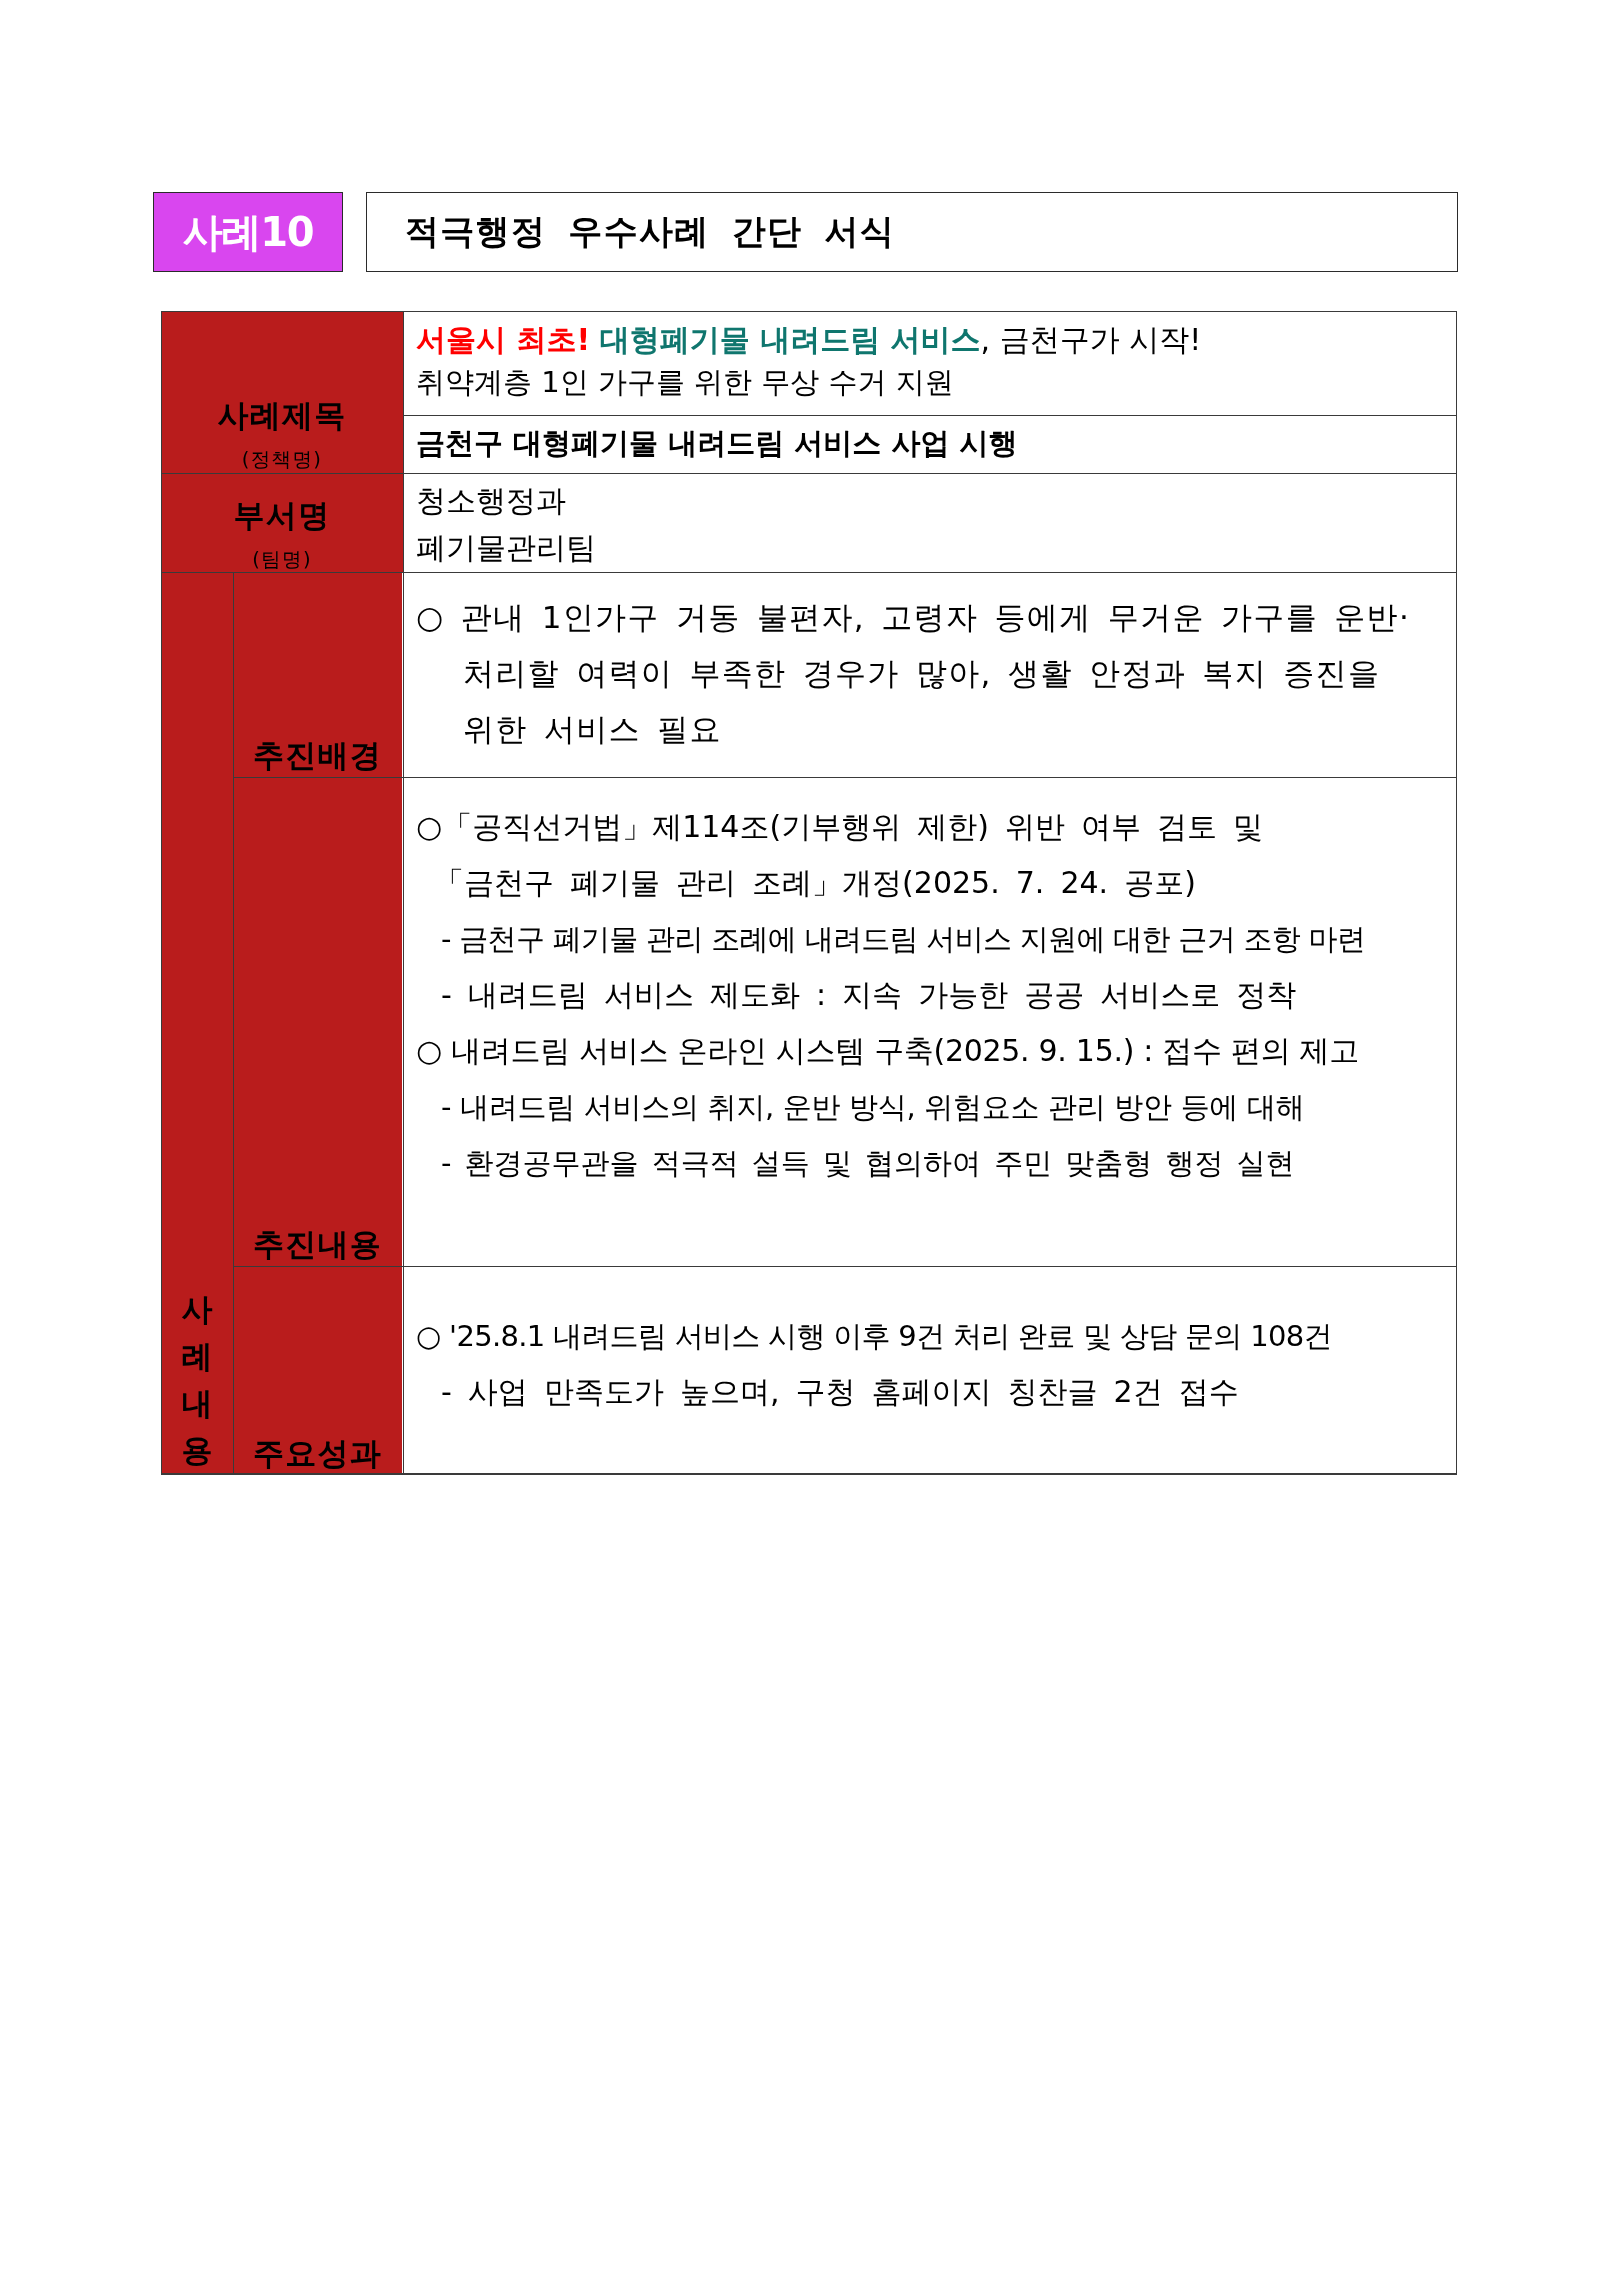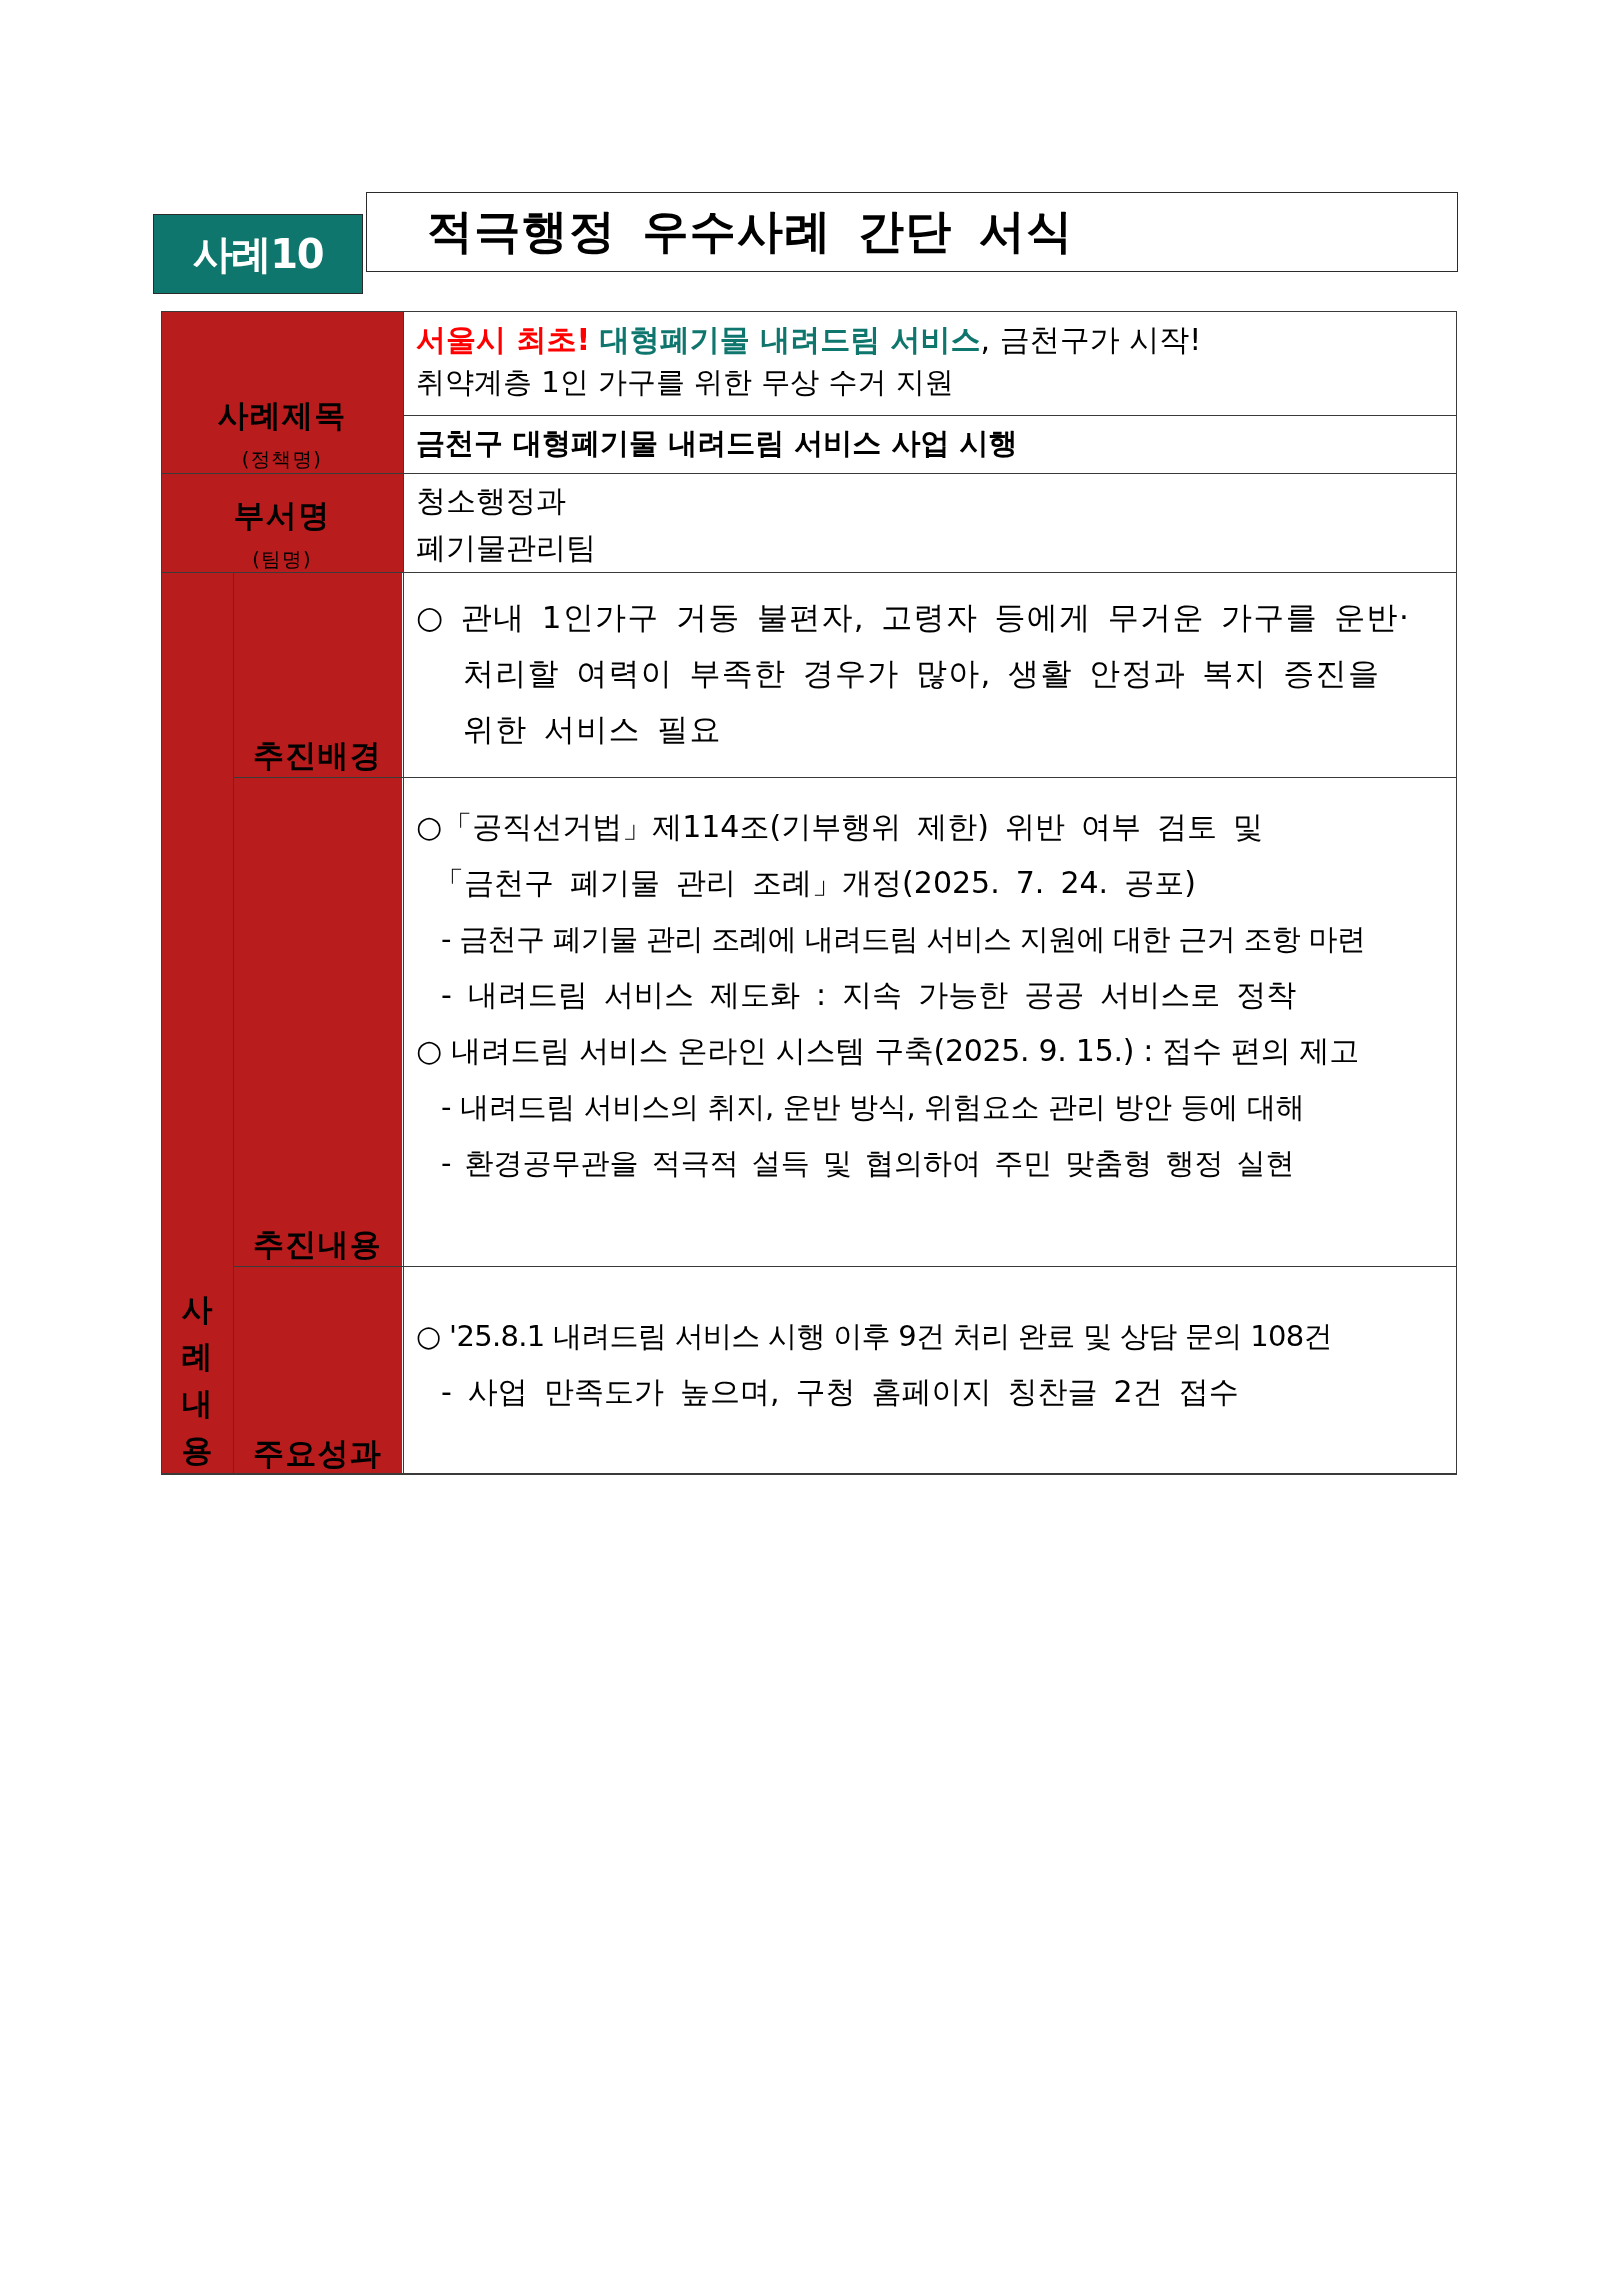--- a/index.html
+++ b/index.html
@@ -1,30 +1,30 @@
 <!DOCTYPE html>
 <html style="font-size:10.4px"><head>
 <meta charset="utf-8">
 <style>
   html, body { margin: 0; padding: 0; background: #ffffff; }
   body {
     width: 1616px; height: 2284px; position: relative; overflow: hidden;
     font-family: "DejaVu Sans", "Liberation Sans", sans-serif; color: #000;
   }
   .badge {
-    position: absolute; left: 153px; top: 192px; width: 210px; height: 80px;
-    background: #0f766e; border: 1.3px solid #2b2b2b; box-sizing: border-box;
+    position: absolute; left: 153px; top: 192px; width: 190px; height: 80px;
+    background: #d946ef; border: 1.3px solid #2b2b2b; box-sizing: border-box;
     color: #fff; font-weight: bold; font-size: 40px;
-    display: flex; align-items: center; justify-content: center; letter-spacing: -1.3px; margin-top: 22px;
+    display: flex; align-items: center; justify-content: center; letter-spacing: -1.3px;
   }
   .title-box {
     position: absolute; left: 366px; top: 192px; width: 1092px; height: 80px;
     border: 1.3px solid #2b2b2b; box-sizing: border-box; background: #fff;
-    display: flex; align-items: center; padding-left: 60px;
-    font-weight: bold; font-size: 46px; letter-spacing: 1.3px;
+    display: flex; align-items: center; padding-left: 38px;
+    font-weight: bold; font-size: 34px; letter-spacing: 1.3px;
   }
   .title-box span { word-spacing: 9px; }
 
   .tbl { position: absolute; left: 161px; top: 311px; width: 1296px; height: 1164px; }
   .cell { position: absolute; box-sizing: border-box; }
   .label { background: #b91c1c; display: flex; flex-direction: column; align-items: center; justify-content: flex-end; }
   .lbl-main { font-weight: bold; font-size: 31px; letter-spacing: 1.3px; }
   .lbl-sub { font-size: 19.6px; margin-top: 9px; letter-spacing: 1.3px; }
   .content { font-size: 30px; line-height: 56px; padding-left: 13px; }
   .hl { position: absolute; left: 0; right: 0; height: 0; border-top: 1.3px solid #3a3a3a; }

